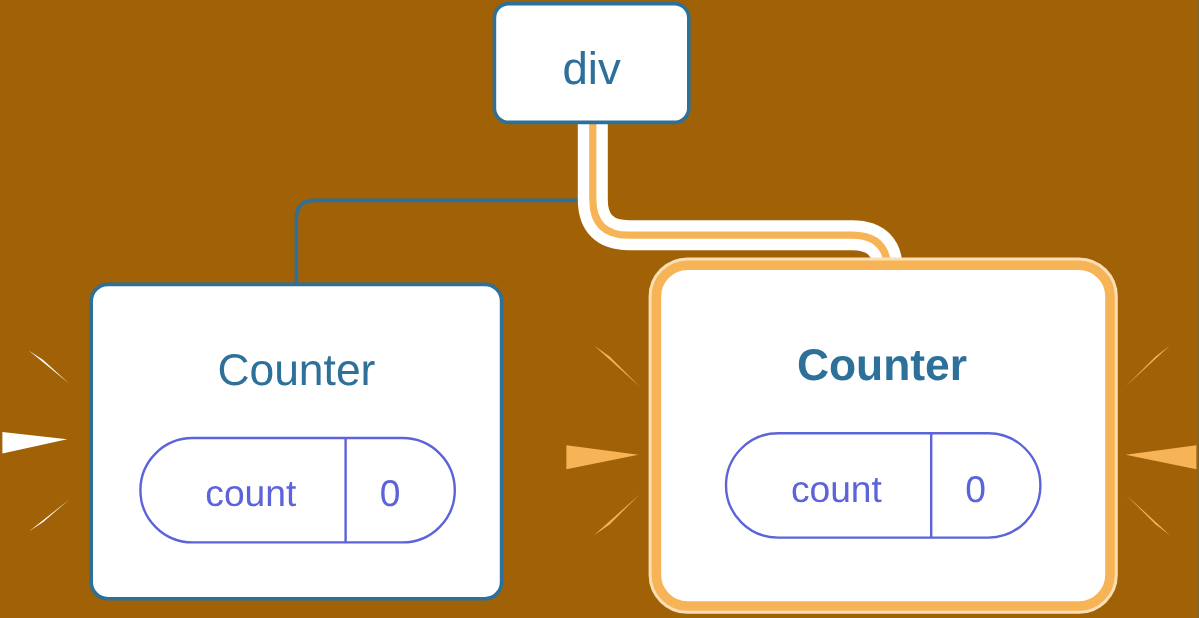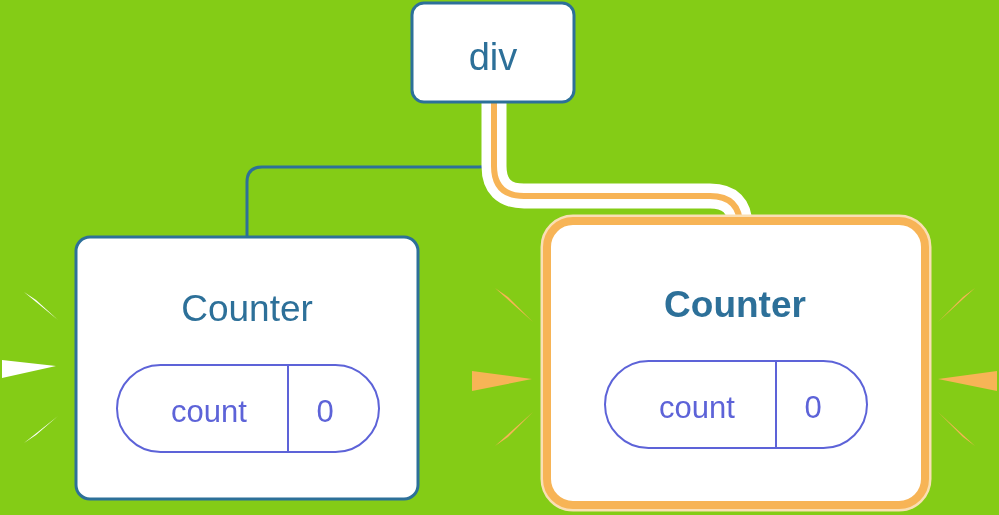--- a/index.html
+++ b/index.html
@@ -8,21 +8,21 @@
     padding: 0;
     background: #4c6670;
   }
   body {
     font-family: "Liberation Sans", sans-serif;
   }
   #stage {
     position: relative;
     width: 999px;
     height: 515px;
-    background: #84cc16;
+    background: #a16207;
     overflow: hidden;
   }
   #diagram-svg {
     position: absolute;
     left: 0;
     top: 0;
     width: 999px;
     height: 515px;
     display: block;
   }

